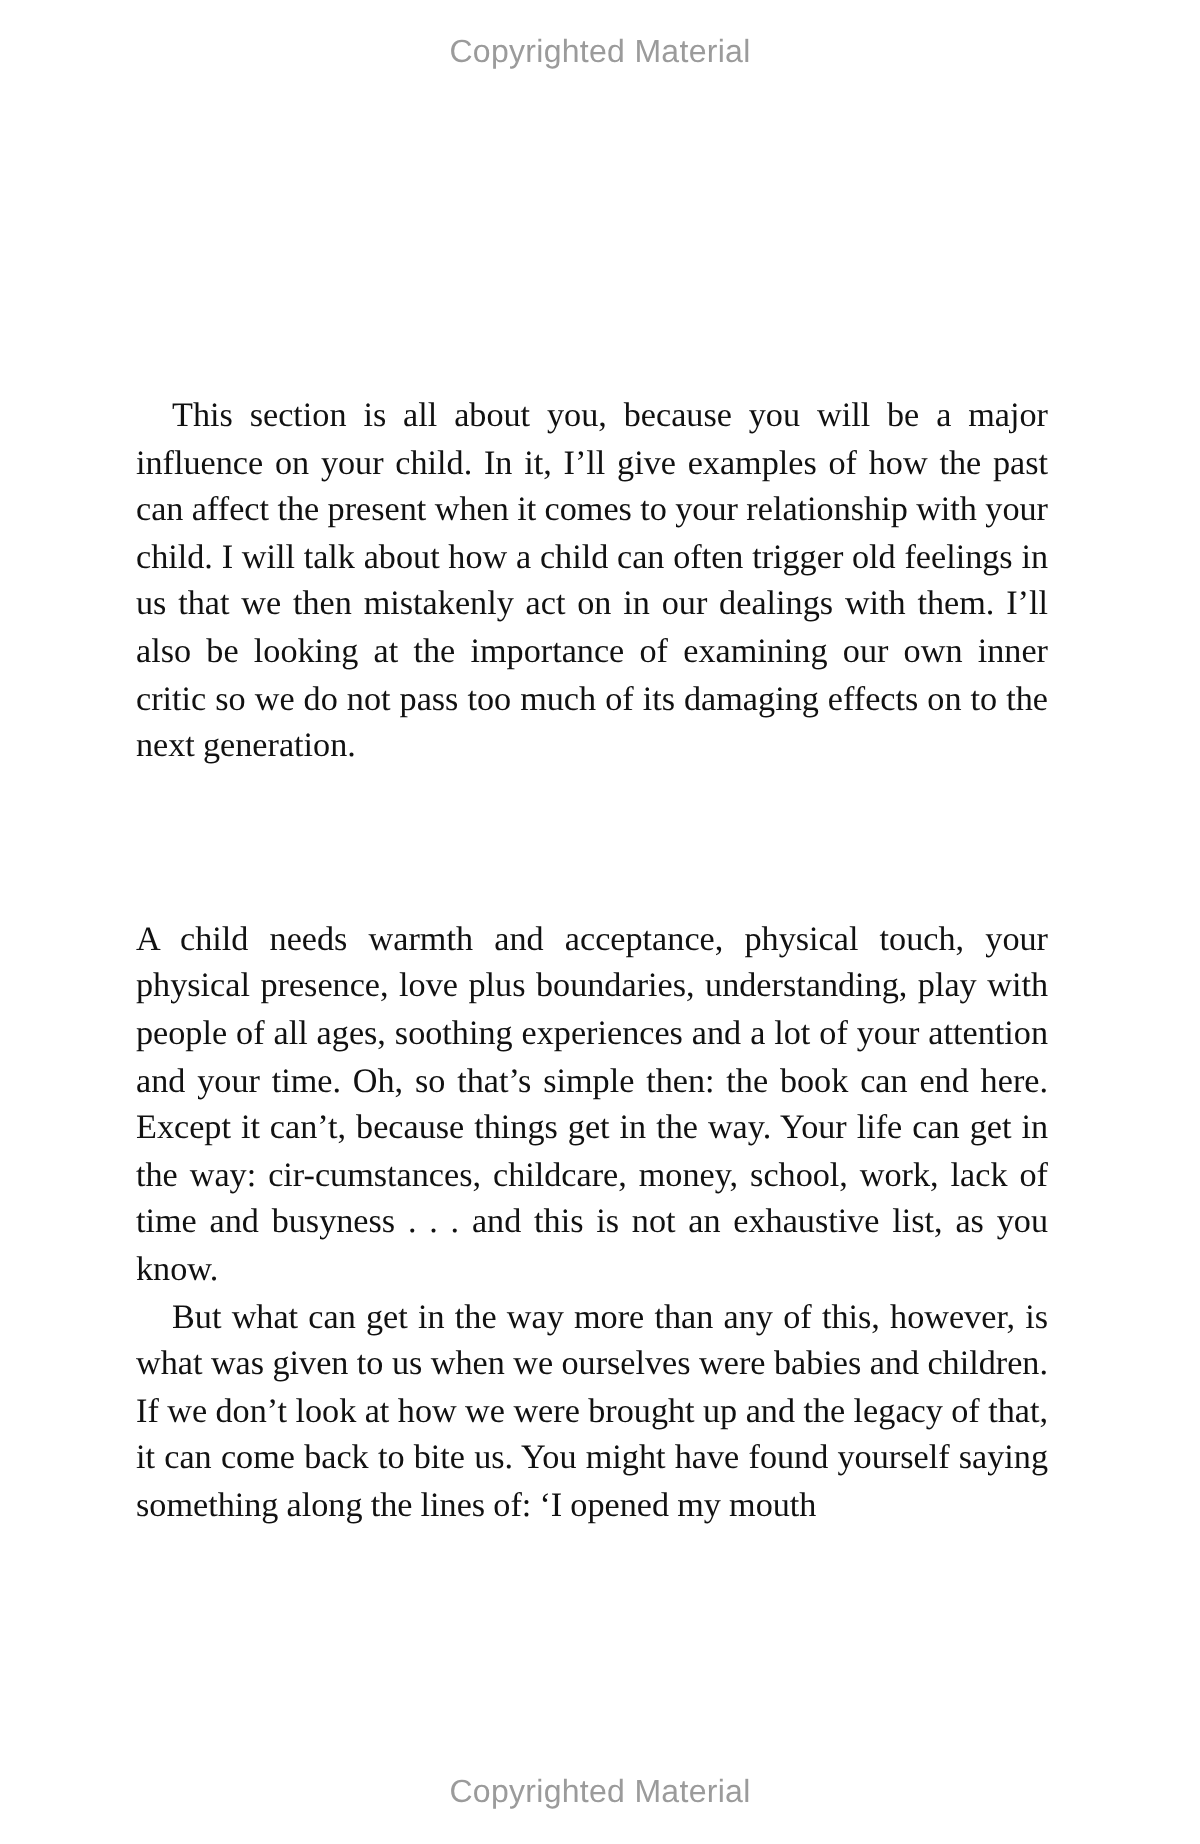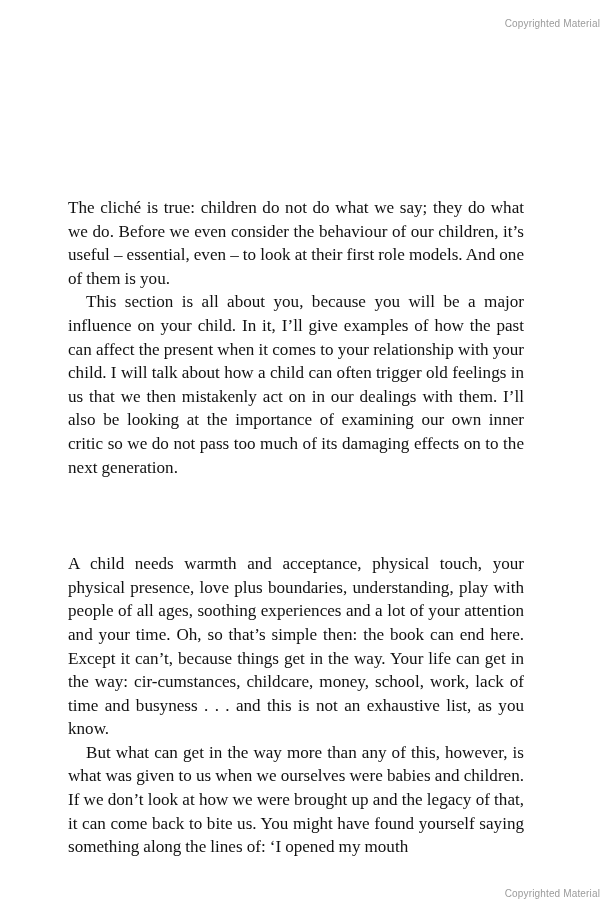--- a/index.html
+++ b/index.html
@@ -21,23 +21,23 @@
     background: #ffffff;
     overflow: hidden;
     box-sizing: border-box;
   }
 
   
   .watermark {
     position: absolute;
     left: 0;
     width: 100%;
-    text-align: right;
+    text-align: center;
     font-family: "Liberation Sans", "DejaVu Sans", sans-serif;
-    font-size: 10px;
+    font-size: 16px;
     letter-spacing: 0.15px;
     color: #9b9b9b;
     user-select: none;
   }
   .watermark-top { top: 18px; }
   .watermark-bottom { top: 888px; }
 
   
   .textblock {
     position: absolute;
@@ -89,21 +89,20 @@
 </style>
 </head>
 <body>
 
 <div class="page">
 
   <div class="watermark watermark-top">Copyrighted Material</div>
 
   <div class="textblock">
 
-    <p class="body-text">The cliché is true: children do not do what we say; they do what we do. Before we even consider the behaviour of our children, it’s useful – essential, even – to look at their first role models. And one of them is you.</p>
 
     <p class="body-text indented">This section is all about you, because you will be a major influence on your child. In it, I’ll give examples of how the past can affect the present when it comes to your relationship with your child. I will talk about how a child can often trigger old feelings in us that we then mistakenly act on in our dealings with them. I’ll also be looking at the importance of examining our own inner critic so we do not pass too much of its damaging effects on to the next generation.</p>
 
     <div class="gap-before-heading"></div>
 
 
     <div class="gap-after-heading"></div>
 
     <p class="body-text">A child needs warmth and acceptance, physical touch, your physical presence, love plus boundaries, understanding, play with people of all ages, soothing experiences and a lot of your attention and your time. Oh, so that’s simple then: the book can end here. Except it can’t, because things get in the way. Your life can get in the way: cir-cumstances, childcare, money, school, work, lack of time and busyness . . . and this is not an exhaustive list, as you know.</p>
 

